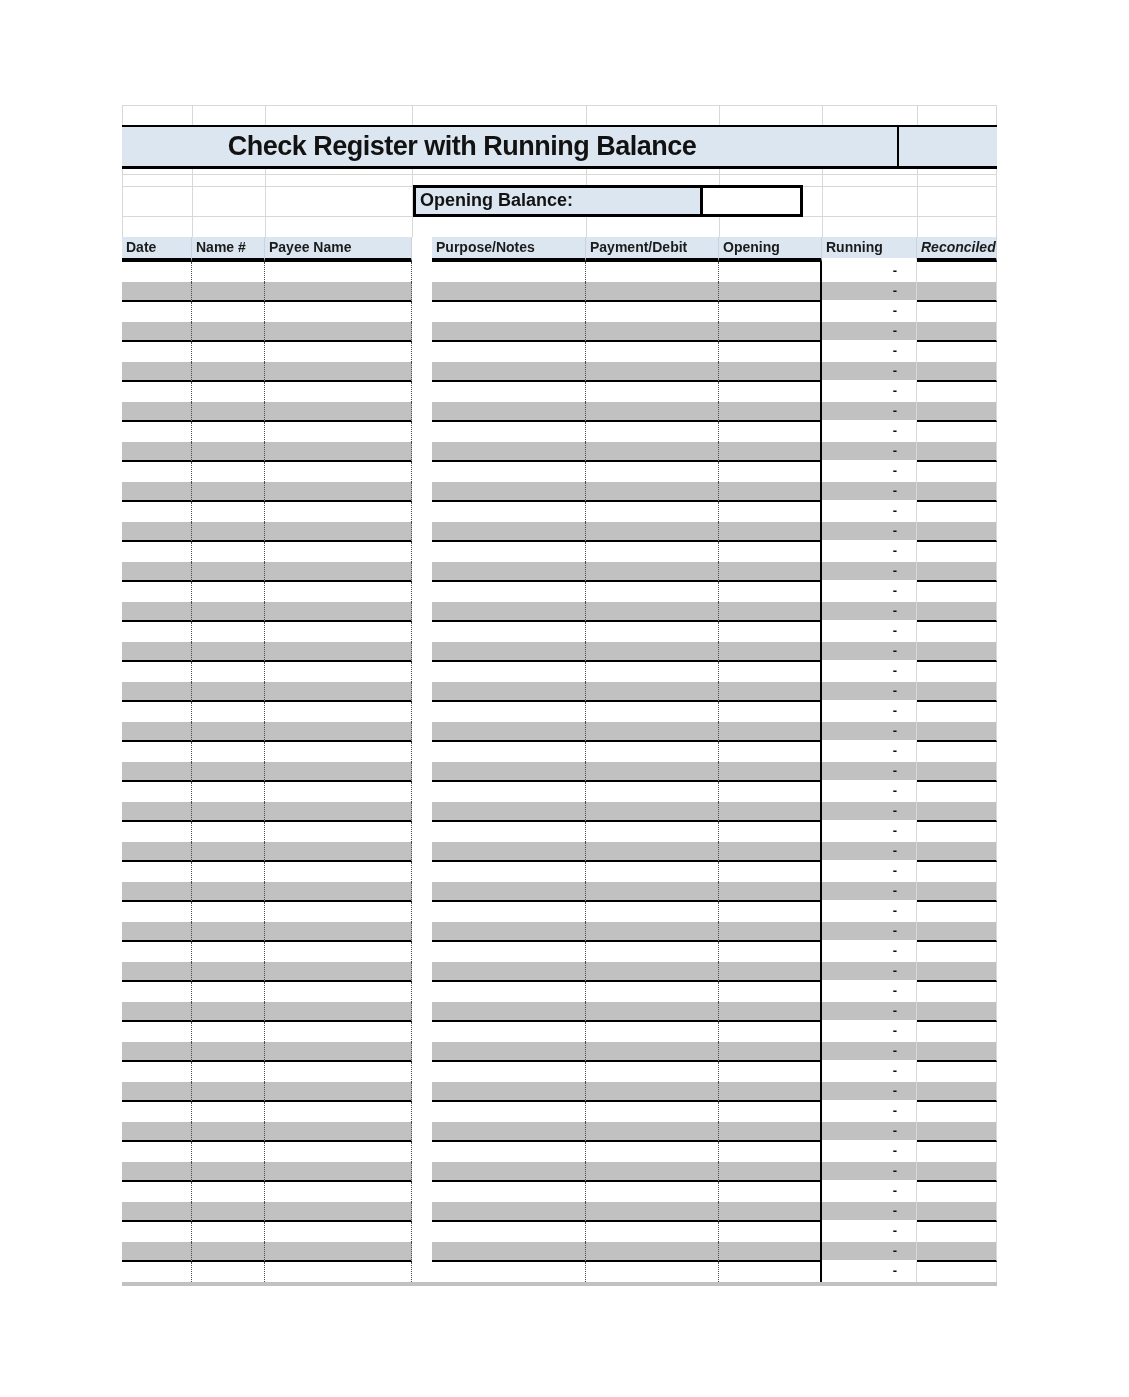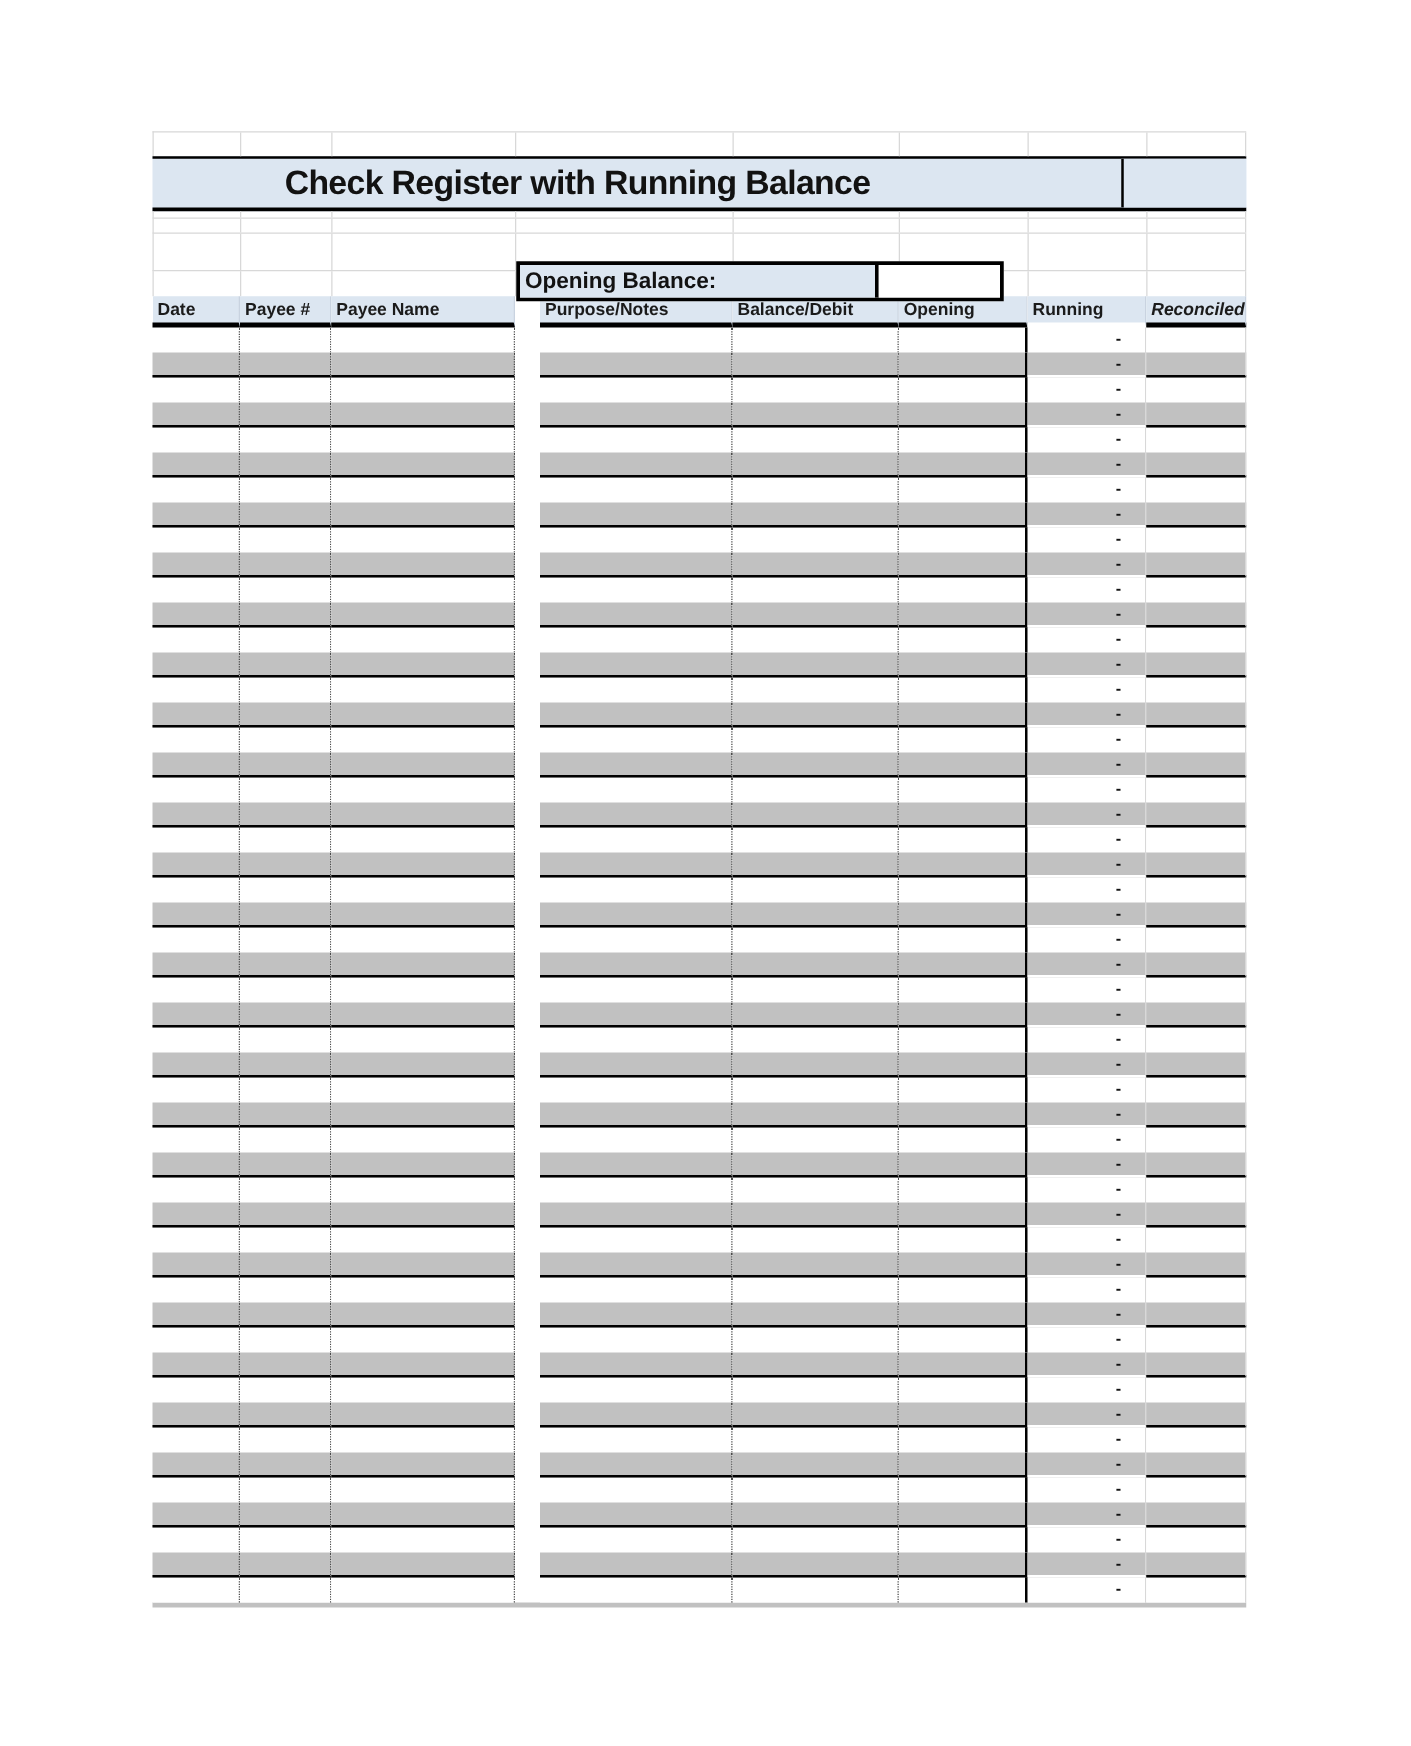--- a/index.html
+++ b/index.html
@@ -33,21 +33,21 @@
   .c-balance{width:95px;}
   .c-reconciled{width:100px;flex:1;font-style:italic;}
 
   
   .title-band{height:44px;background:var(--blue);border-top:2px solid #000;border-bottom:3px solid #000;display:flex;}
   .title-main{width:775px;height:100%;display:flex;align-items:center;}
   .title-center{width:680px;text-align:center;font-size:27px;font-weight:700;color:#121212;letter-spacing:-0.5px;}
   .title-right{flex:1;height:100%;border-left:2px solid #000;background:var(--blue);}
 
   
-  .ob-box{position:absolute;left:290px;top:-2px;width:390px;height:32px;border:3px solid #000;display:flex;background:#fff;z-index:5;margin-top:24px;}
+  .ob-box{position:absolute;left:290px;top:-2px;width:390px;height:32px;border:3px solid #000;display:flex;background:#fff;z-index:5;}
   .ob-label{width:284px;background:var(--blue);font-size:18px;font-weight:700;color:#121212;line-height:25px;padding-left:4px;white-space:nowrap;}
   .ob-divider{width:3px;background:#000;}
   .ob-value{flex:1;background:#fff;font-size:15px;padding:2px 4px;}
 
   
   .header-row{display:flex;height:25px;justify-content:flex-end;}
   .header-row .hc{background:var(--blue);background-clip:padding-box;font-size:14px;font-weight:700;color:var(--ink);padding-left:4px;line-height:20px;border-right:1px solid var(--hgrid);border-bottom:4px solid #000;white-space:nowrap;overflow:hidden;}
   .header-row .hc.c-balance{border-bottom:4px solid #ffffff;}
 
   
@@ -131,24 +131,24 @@
         <div class="gc c-payee"></div>
         <div class="gc c-purpose"></div>
         <div class="gc c-payment"></div>
         <div class="gc c-deposit"></div>
         <div class="gc c-balance"></div>
         <div class="gc c-reconciled"></div>
       </div>
 
     <div class="header-row" id="header-row">
         <div class="hc c-date">Date</div>
-        <div class="hc c-check_no">Payee #</div>
+        <div class="hc c-check_no">Name #</div>
         <div class="hc c-payee">Payee Name</div>
         <div class="hc c-purpose">Purpose/Notes</div>
-        <div class="hc c-payment">Balance/Debit</div>
+        <div class="hc c-payment">Payment/Debit</div>
         <div class="hc c-deposit">Opening</div>
         <div class="hc c-balance">Running</div>
         <div class="hc c-reconciled">Reconciled</div>
       </div>
 
     <div id="data-rows">
         <div class="row w">
           <div class="dc c-date"></div>
           <div class="dc c-check_no"></div>
           <div class="dc c-payee"></div>

